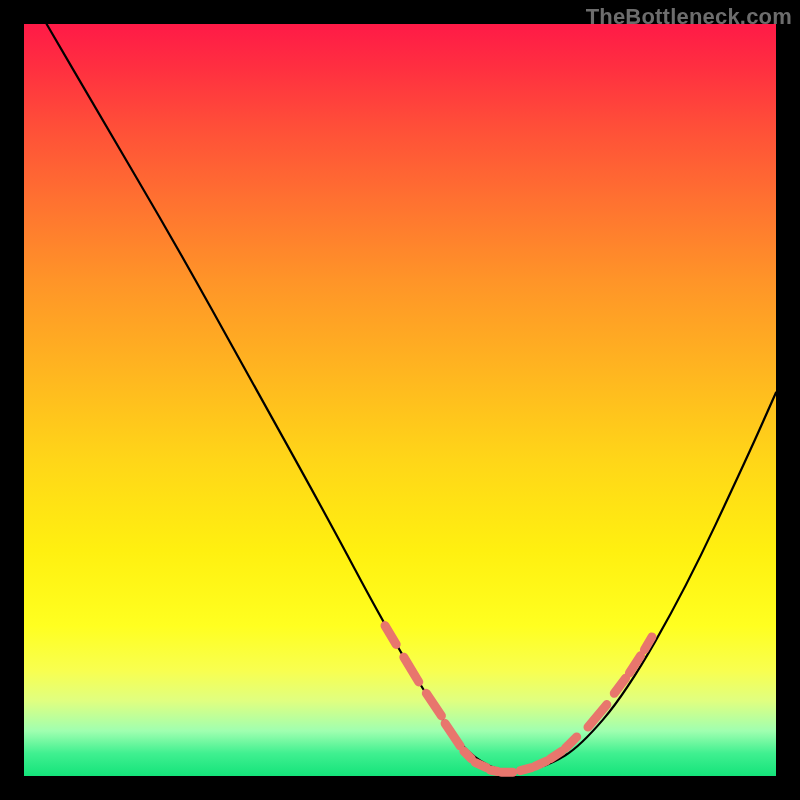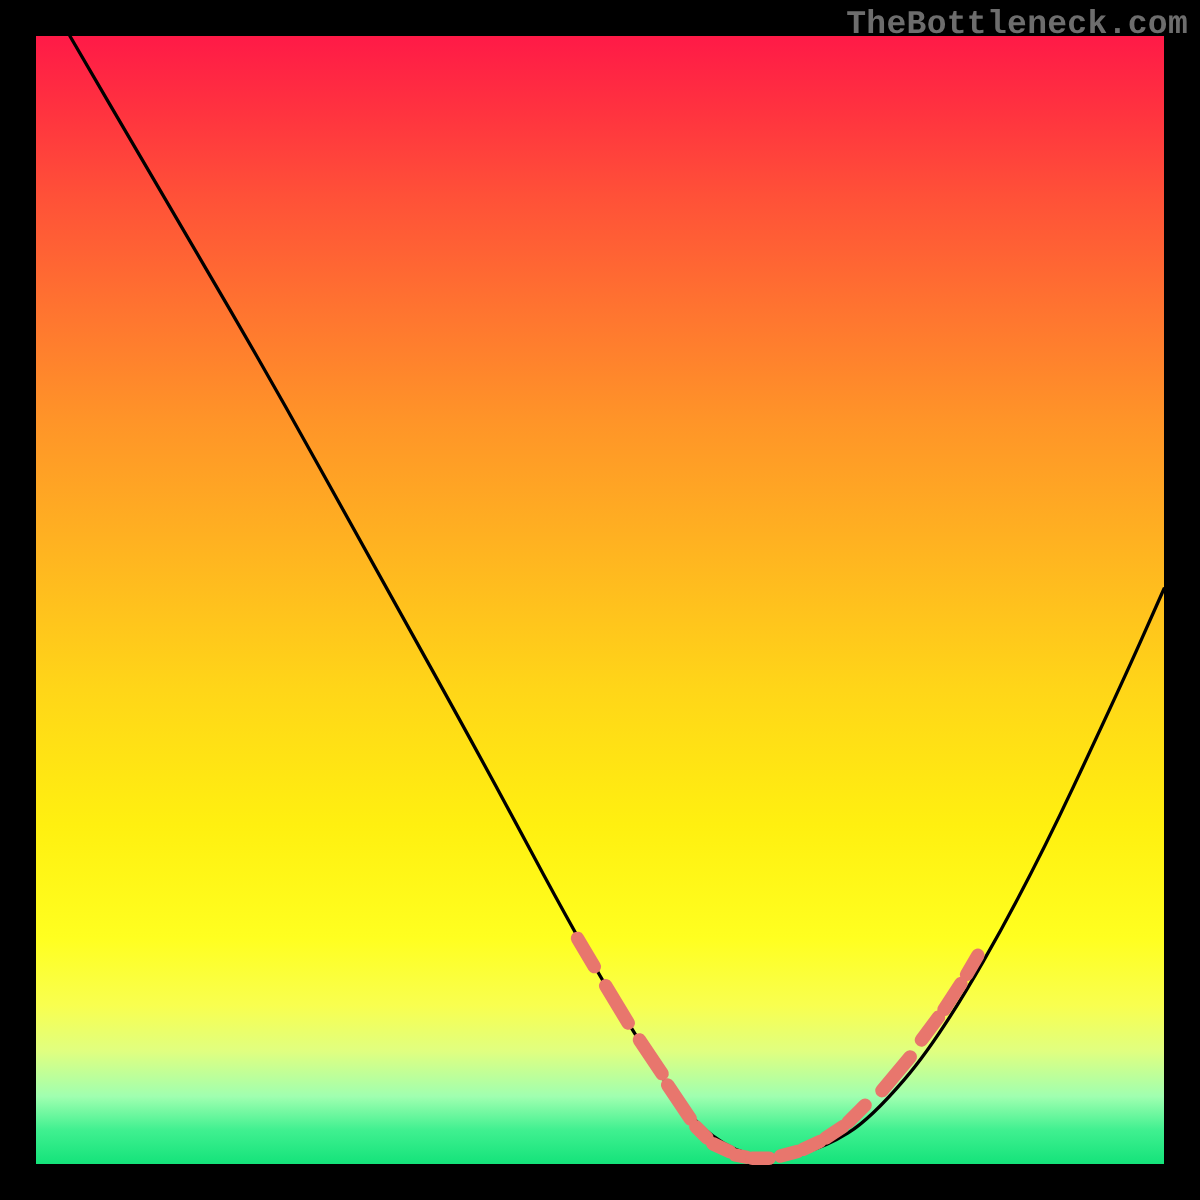--- a/index.html
+++ b/index.html
@@ -29,21 +29,21 @@
       #f8ff50 86%,
       #e0ff80 90%,
       #a0ffb0 94%,
       #40f090 97%,
       #14e37a 100%);
   }
   .watermark {
     position: absolute;
     top: 4px;
     right: 8px;
-    font-family: Liberation Mono, monospace;
+    font-family: Liberation Sans, sans-serif;
     font-size: 22px;
     font-weight: 600;
     color: #6d6d6d;
     letter-spacing: 0.2px;
     user-select: none;
   }
   svg.curve {
     position: absolute;
     left: 0;
     top: 0;

